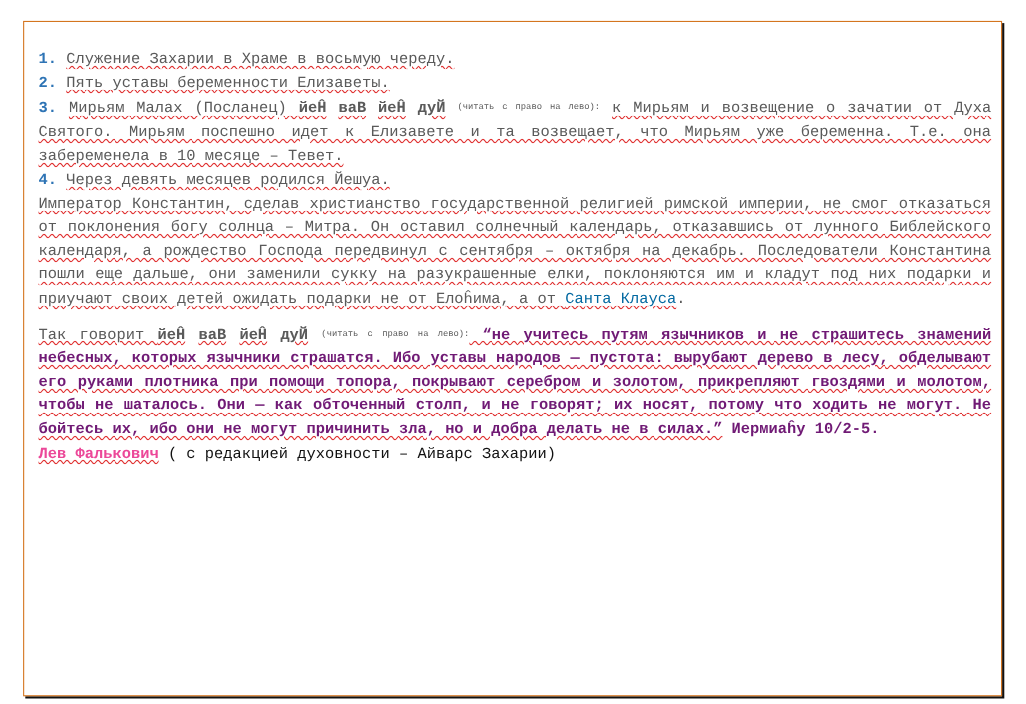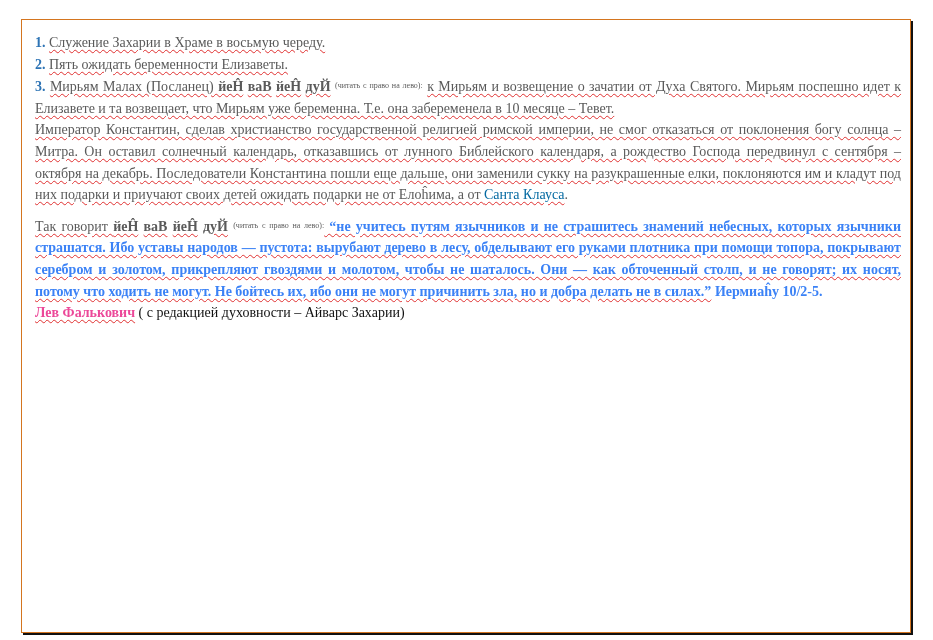--- a/index.html
+++ b/index.html
@@ -1,58 +1,62 @@
 <!DOCTYPE html>
 <html><head>
 <meta charset="utf-8">
 <style>
   html, body { margin: 0; padding: 0; background: #ffffff; }
   body { width: 933px; height: 640px; position: relative; overflow: hidden;
          font-family: "Liberation Serif", "DejaVu Serif", serif; }
   .frame { position: absolute; left: 21px; top: 19px; width: 890px; height: 614px;
            border: 1px solid #d4751f; box-shadow: 2px 2px 0 #111; background: #fff; box-sizing: border-box; }
-  .content { position: absolute; left: 13px; top: 12px; width: 866px;
-             font-size: 14px; line-height: 21.6px; color: #5a5a5a; text-align: justify; }
+  .content { position: absolute; left: 13px; top: 24px; width: 866px;
+             font-size: 14px; line-height: 21.6px; color: #5a5a5a; text-align: justify; font-family: Liberation Mono, monospace; }
   .p { margin: 0; }
   .gap { margin-top: 9px; }
   .num { color: #2e74b5; font-weight: bold; }
   .sq { text-decoration: underline wavy #e03030; text-decoration-thickness: 1px; text-underline-offset: 2px; }
   .blue { color: #ec4899; }
   .bold { font-weight: bold; }
   .red { color: #0369a1; }
   .black { color: #111111; }
   .small { font-size: 8px; vertical-align: 3px; }
-  .quote { color: #3b82f6; font-weight: bold; }
+  .quote { color: #701a75; font-weight: bold; }
 </style>
 </head>
 <body>
 
 <div class="frame">
   <div class="content">
 
     <p class="p">
       <span class="num">1.</span>
       <span class="sq">Служение Захарии в Храме в восьмую череду.</span>
     </p>
 
     <p class="p">
       <span class="num">2.</span>
-      <span class="sq">Пять ожидать беременности Елизаветы.</span>
+      <span class="sq">Пять уставы беременности Елизаветы.</span>
     </p>
 
     <p class="p">
       <span class="num">3.</span>
       <span class="sq">Мирьям Малах (Посланец) </span><span class="sq bold">йеĤ</span>
       <span class="sq bold">ваВ</span>
       <span class="sq bold">йеĤ</span>
       <span class="sq bold">дуЙ</span>
       <span class="small">(читать с право на лево):</span>
       <span class="sq"> к Мирьям и возвещение о зачатии от Духа Святого. Мирьям поспешно идет к Елизавете и та возвещает, что Мирьям уже беременна. Т.е. она забеременела в 10 месяце – Тевет.</span>
     </p>
 
+    <p class="p">
+      <span class="num">4.</span>
+      <span class="sq">Через девять месяцев родился Йешуа.</span>
+    </p>
 
 
     <p class="p">
       <span class="sq">Император Константин, сделав христианство государственной религией римской империи, не смог отказаться от поклонения богу солнца – Митра. Он оставил солнечный календарь, отказавшись от лунного Библейского календаря, а рождество Господа передвинул с сентября – октября на декабрь. Последователи Константина пошли еще дальше, они заменили сукку на разукрашенные елки, поклоняются им и кладут под них подарки и приучают своих детей ожидать подарки не от Елоĥима, а от </span><span class="sq red">Санта Клауса</span><span>.</span>
     </p>
 
     <p class="p gap">
       <span class="sq">Так говорит </span><span class="sq bold">йеĤ</span>
       <span class="sq bold">ваВ</span>
       <span class="sq bold">йеĤ</span>

